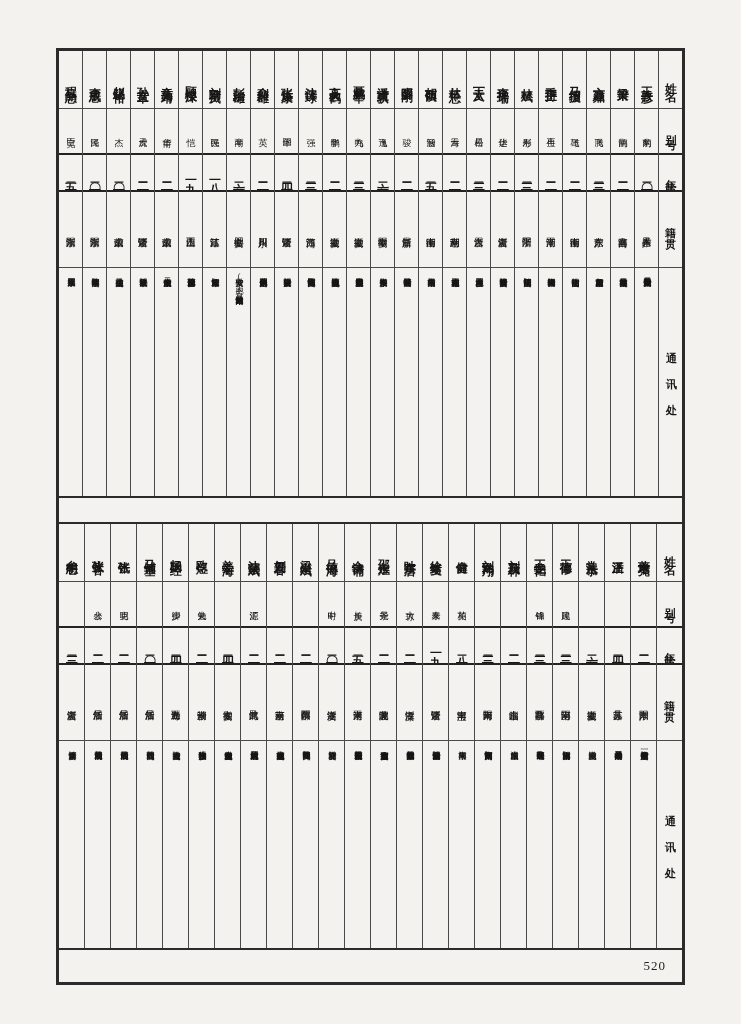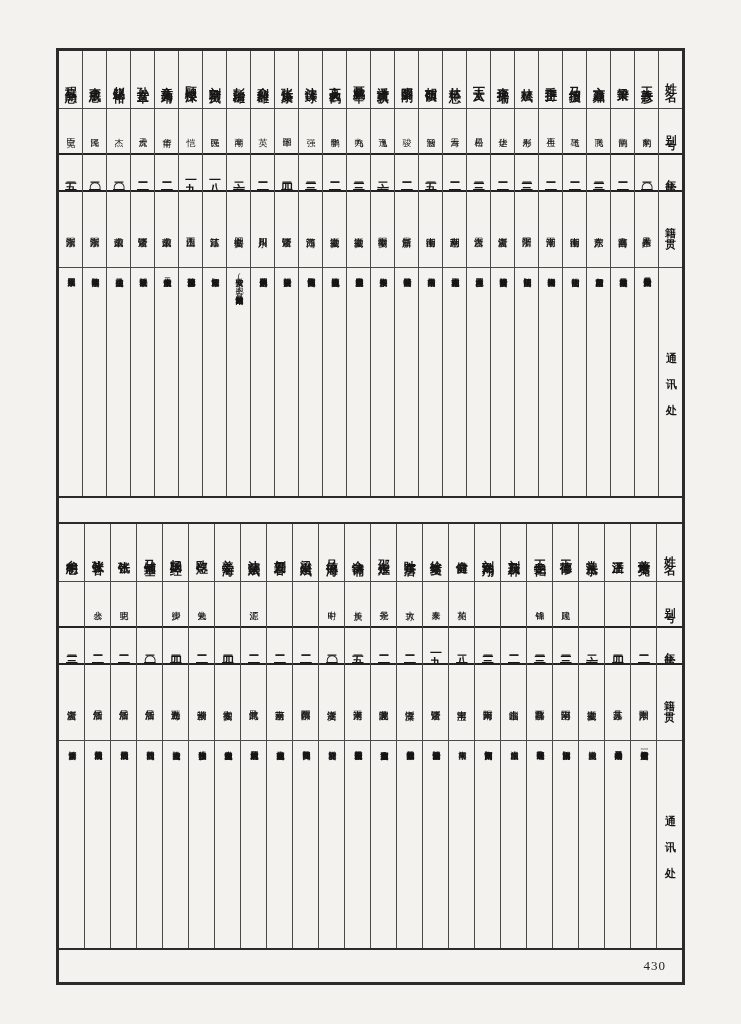--- a/index.html
+++ b/index.html
@@ -414,16 +414,16 @@
       <div class="col person-col">
     <div class="cell c-name">牟志明</div>
     <div class="cell c-alias"></div>
     <div class="cell c-age">二三</div>
     <div class="cell c-native">浙江黄岩</div>
     <div class="cell c-addr">浙江黄岩茅畲镇</div>
   </div>
     </section>
 
   <div class="pagenum-row">
-    <span class="pagenum">430</span>
+    <span class="pagenum">520</span>
   </div>
 
 </div>
 
 </body></html>

